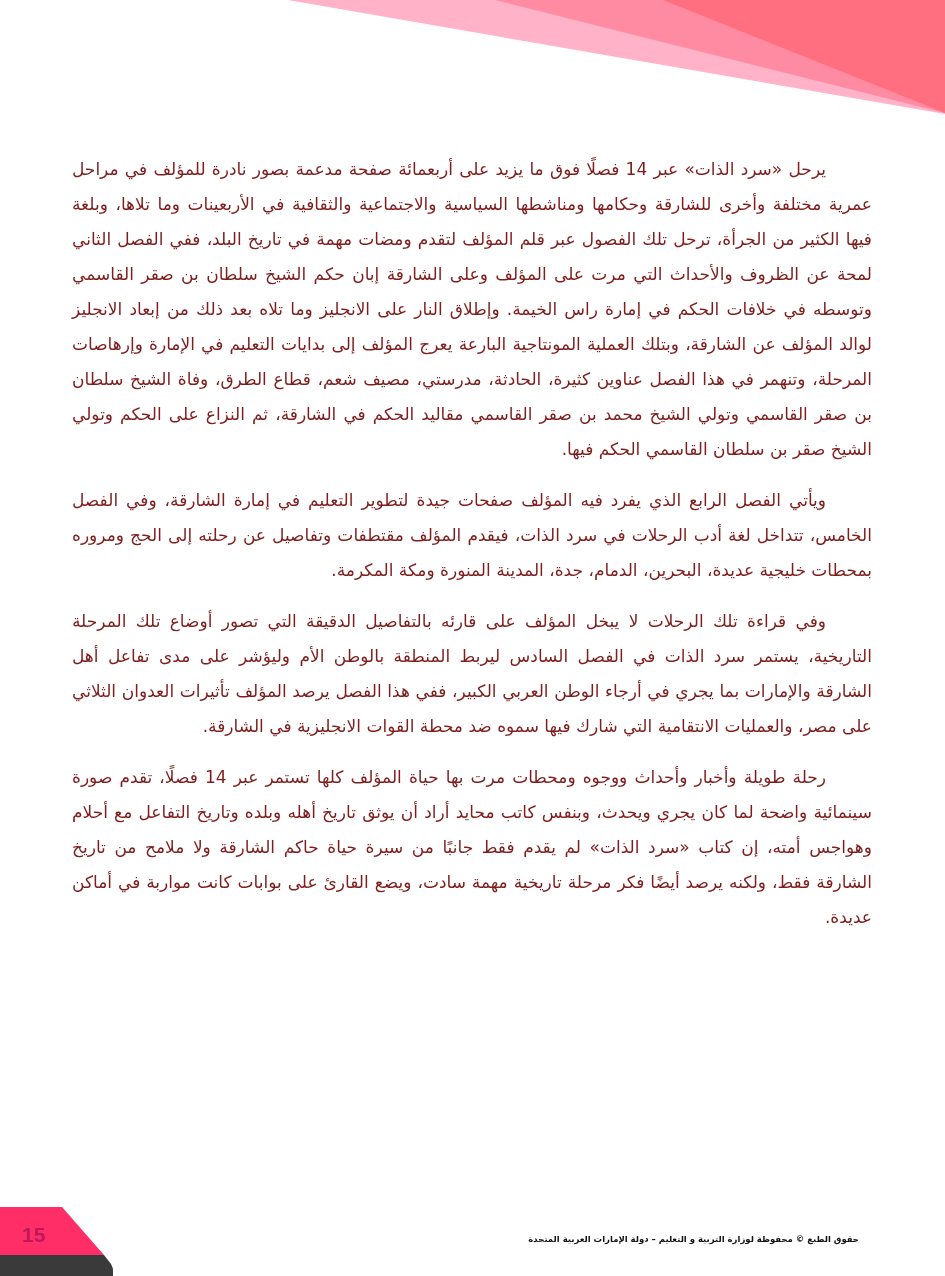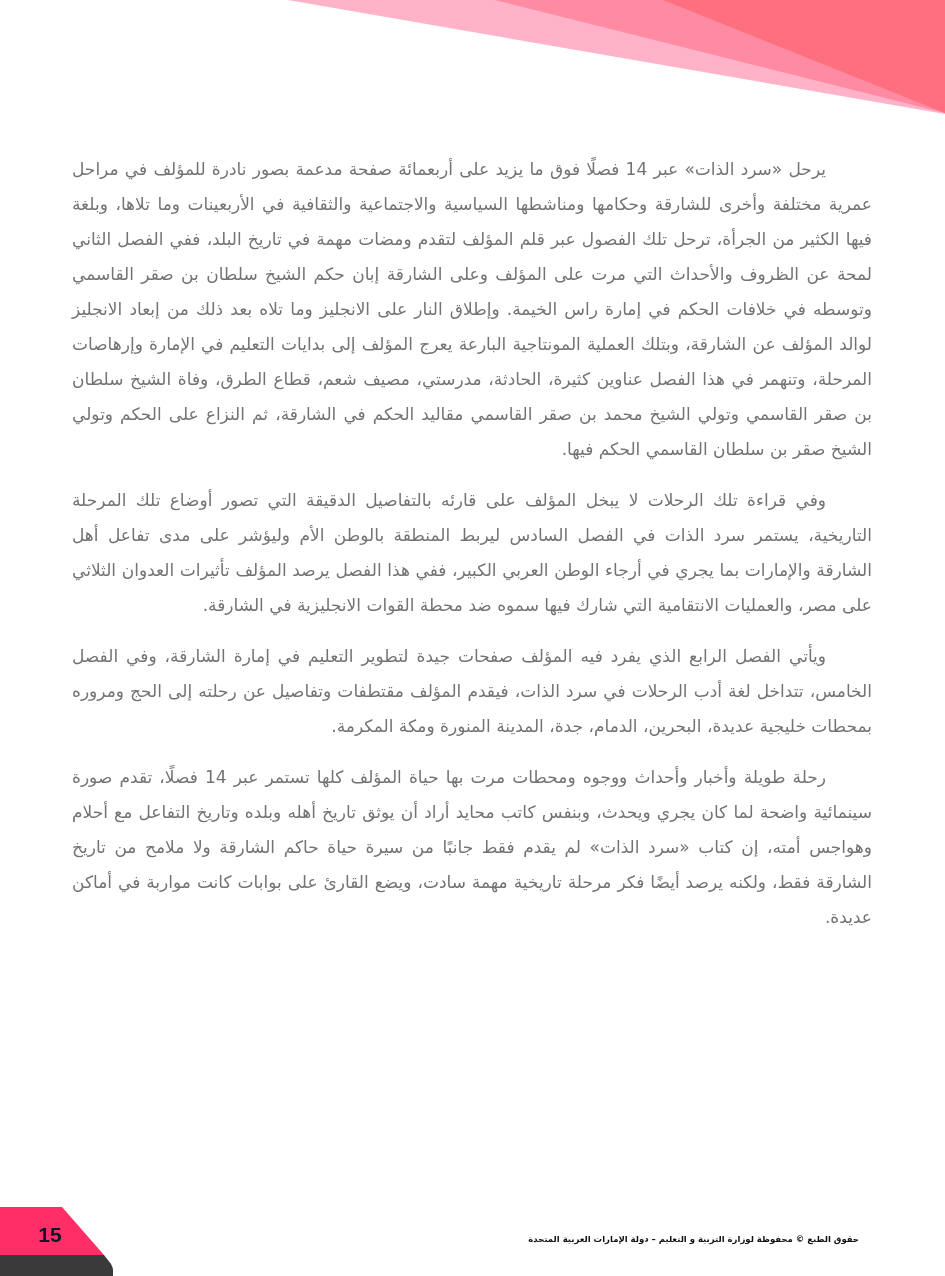--- a/index.html
+++ b/index.html
@@ -21,21 +21,21 @@
       width: 945px;
       height: 120px;
     }
     .content {
       position: absolute;
       left: 72px;
       top: 152px;
       width: 800px;
       direction: rtl;
       text-align: justify;
-      color: #737373;
+      color: #7f1d1d;
       font-size: 17px;
       line-height: 35px;
     }
     .content p {
       margin: 0 0 16px 0;
       text-indent: 46px;
       text-align-last: right;
     }
     .footer-page {
       position: absolute;
@@ -43,26 +43,25 @@
       top: 1207px;
       width: 120px;
       height: 69px;
     }
     .page-number {
       position: absolute;
       left: 22px;
       top: 1220px;
       width: 56px;
       height: 30px;
-      color: #0f172a;
+      color: #be185d;
       font-family: "Liberation Sans", sans-serif;
       font-weight: bold;
       font-size: 21px;
       line-height: 30px;
-      text-align: center;
     }
     .copyright {
       position: absolute;
       right: 86px;
       top: 1234px;
       direction: rtl;
       font-size: 8.5px;
       font-weight: bold;
       color: #111111;
       white-space: nowrap;
@@ -72,22 +71,22 @@
 <body>
 
 <svg class="header-decor" viewBox="0 0 945 120" width="945" height="120" xmlns="http://www.w3.org/2000/svg">
   <polygon points="288,0 945,0 945,114" fill="#FFB2C8"></polygon>
   <polygon points="495,0 945,0 945,113" fill="#FF8BA3"></polygon>
   <polygon points="663,0 945,0 945,113" fill="#FF6F80"></polygon>
 </svg>
 
 <main class="content">
   <p>يرحل «سرد الذات» عبر 14 فصلًا فوق ما يزيد على أربعمائة صفحة مدعمة بصور نادرة للمؤلف في مراحل عمرية مختلفة وأخرى للشارقة وحكامها ومناشطها السياسية والاجتماعية والثقافية في الأربعينات وما تلاها، وبلغة فيها الكثير من الجرأة، ترحل تلك الفصول عبر قلم المؤلف لتقدم ومضات مهمة في تاريخ البلد، ففي الفصل الثاني لمحة عن الظروف والأحداث التي مرت على المؤلف وعلى الشارقة إبان حكم الشيخ سلطان بن صقر القاسمي وتوسطه في خلافات الحكم في إمارة راس الخيمة. وإطلاق النار على الانجليز وما تلاه بعد ذلك من إبعاد الانجليز لوالد المؤلف عن الشارقة، وبتلك العملية المونتاجية البارعة يعرج المؤلف إلى بدايات التعليم في الإمارة وإرهاصات المرحلة، وتنهمر في هذا الفصل عناوين كثيرة، الحادثة، مدرستي، مصيف شعم، قطاع الطرق، وفاة الشيخ سلطان بن صقر القاسمي وتولي الشيخ محمد بن صقر القاسمي مقاليد الحكم في الشارقة، ثم النزاع على الحكم وتولي الشيخ صقر بن سلطان القاسمي الحكم فيها.</p>
+  <p>ويأتي الفصل الرابع الذي يفرد فيه المؤلف صفحات جيدة لتطوير التعليم في إمارة الشارقة، وفي الفصل الخامس، تتداخل لغة أدب الرحلات في سرد الذات، فيقدم المؤلف مقتطفات وتفاصيل عن رحلته إلى الحج ومروره بمحطات خليجية عديدة، البحرين، الدمام، جدة، المدينة المنورة ومكة المكرمة.</p>
   <p>وفي قراءة تلك الرحلات لا يبخل المؤلف على قارئه بالتفاصيل الدقيقة التي تصور أوضاع تلك المرحلة التاريخية، يستمر سرد الذات في الفصل السادس ليربط المنطقة بالوطن الأم وليؤشر على مدى تفاعل أهل الشارقة والإمارات بما يجري في أرجاء الوطن العربي الكبير، ففي هذا الفصل يرصد المؤلف تأثيرات العدوان الثلاثي على مصر، والعمليات الانتقامية التي شارك فيها سموه ضد محطة القوات الانجليزية في الشارقة.</p>
-  <p>ويأتي الفصل الرابع الذي يفرد فيه المؤلف صفحات جيدة لتطوير التعليم في إمارة الشارقة، وفي الفصل الخامس، تتداخل لغة أدب الرحلات في سرد الذات، فيقدم المؤلف مقتطفات وتفاصيل عن رحلته إلى الحج ومروره بمحطات خليجية عديدة، البحرين، الدمام، جدة، المدينة المنورة ومكة المكرمة.</p>
   <p>رحلة طويلة وأخبار وأحداث ووجوه ومحطات مرت بها حياة المؤلف كلها تستمر عبر 14 فصلًا، تقدم صورة سينمائية واضحة لما كان يجري ويحدث، وبنفس كاتب محايد أراد أن يوثق تاريخ أهله وبلده وتاريخ التفاعل مع أحلام وهواجس أمته، إن كتاب «سرد الذات» لم يقدم فقط جانبًا من سيرة حياة حاكم الشارقة ولا ملامح من تاريخ الشارقة فقط، ولكنه يرصد أيضًا فكر مرحلة تاريخية مهمة سادت، ويضع القارئ على بوابات كانت مواربة في أماكن عديدة.</p>
 </main>
 
 <svg class="footer-page" viewBox="0 0 120 69" width="120" height="69" xmlns="http://www.w3.org/2000/svg">
   <polygon points="0,0 62,0 104,48 0,48" fill="#FF2E66"></polygon>
   <path d="M0,48 L104,48 L111,57 Q113,61 113,63 L113,69 L0,69 Z" fill="#3A3A3A"></path>
 </svg>
 
 <div class="page-number">15</div>
 

